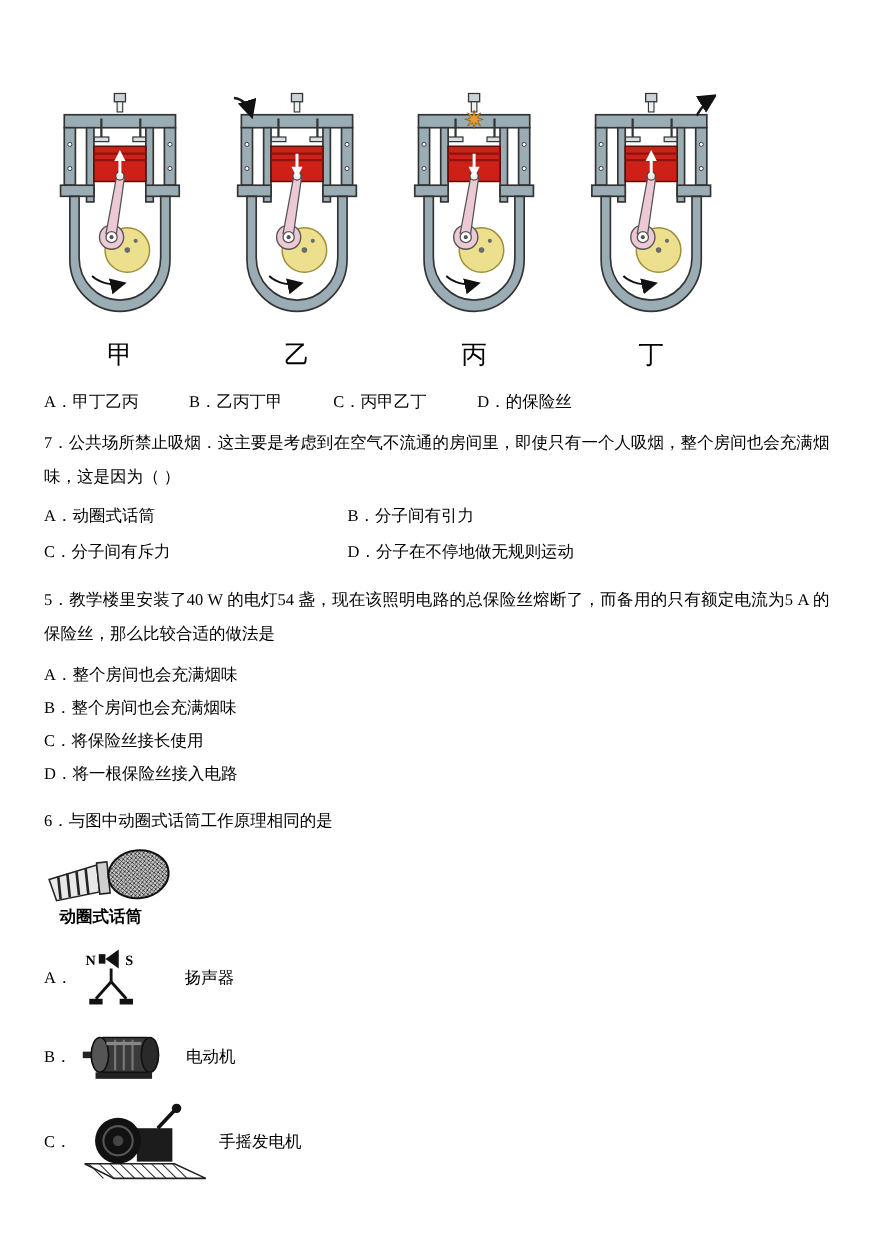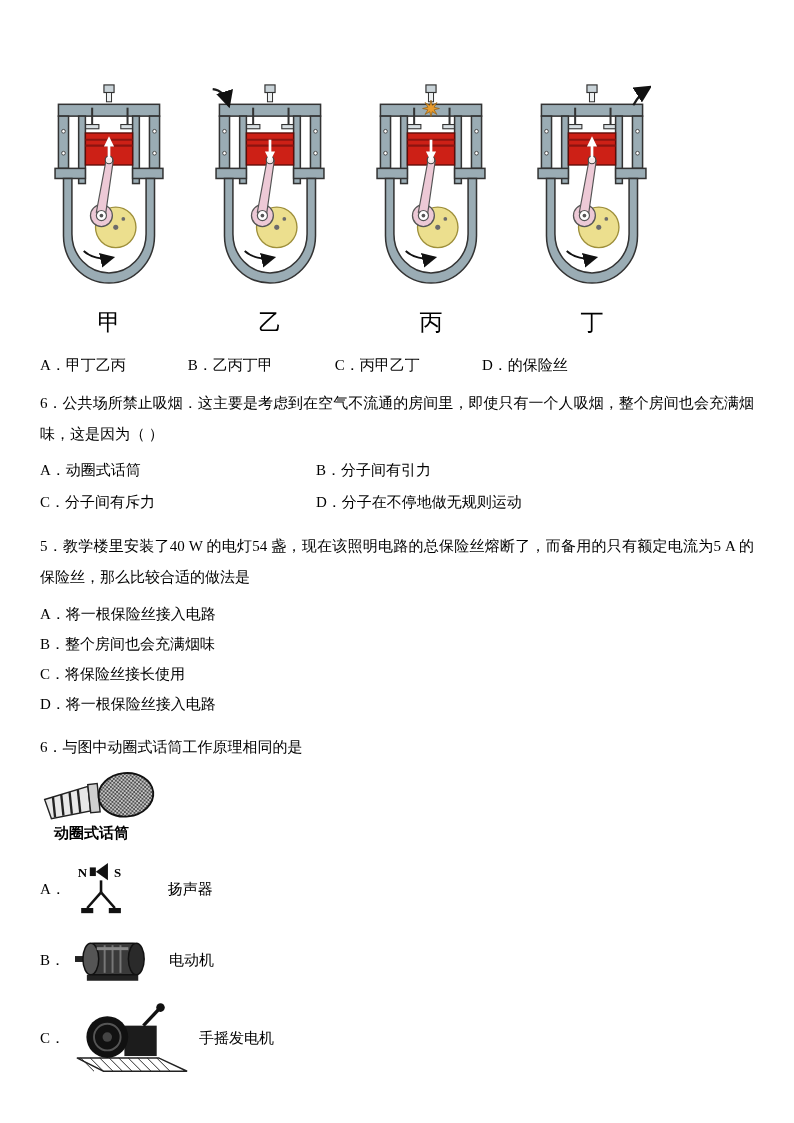--- a/index.html
+++ b/index.html
@@ -10,21 +10,21 @@
     color:#000;
   }
   .page { width:794px; height:1123px; padding:84px 40px 0 40px; overflow:hidden; }
 
   
   .engine-row { display:flex; gap:43px; margin-left:10px; }
   .engine { width:118px; height:221px; }
   .engine-labels { display:flex; gap:43px; margin-left:10px; margin-top:2px; }
   .engine-labels span { width:118px; text-align:center; font-size:23px; }
 
-  .opts-inline { display:flex; gap:62px; font-size:15px; margin-top:18px; }
+  .opts-inline { display:flex; gap:46px; font-size:15px; margin-top:18px; }
 
   .stem { font-size:15px; line-height:31px; text-align:justify; margin-top:13px; }
 
   .opts-2col { display:grid; grid-template-columns:276px 1fr; font-size:15px; margin-top:4px; }
   .opts-2col span { line-height:32px; }
 
   .opts-list { margin-top:6px; }
   .opts-list p { font-size:15px; line-height:30px; }
 
   .mic-wrap { margin-top:8px; margin-left:0; }
@@ -123,33 +123,33 @@
     </div>
     <div class="opts-inline">
       <span>A．甲丁乙丙</span>
       <span>B．乙丙丁甲</span>
       <span>C．丙甲乙丁</span>
       <span>D．的保险丝</span>
     </div>
   </section>
 
   <section>
-    <p class="stem">6．公共场所禁止吸烟．这主要是考虑到在空气不流通的房间里，即使只有一个人吸烟，整个房间也会充满烟味，这是因为（ ）</p>
+    <p class="stem">7．公共场所禁止吸烟．这主要是考虑到在空气不流通的房间里，即使只有一个人吸烟，整个房间也会充满烟味，这是因为（ ）</p>
     <div class="opts-2col">
       <span>A．动圈式话筒</span>
       <span>B．分子间有引力</span>
       <span>C．分子间有斥力</span>
       <span>D．分子在不停地做无规则运动</span>
     </div>
   </section>
 
   <section>
     <p class="stem">5．教学楼里安装了40 W 的电灯54 盏，现在该照明电路的总保险丝熔断了，而备用的只有额定电流为5 A 的保险丝，那么比较合适的做法是</p>
     <div class="opts-list">
-      <p>A．将一根保险丝接入电路</p>
+      <p>A．整个房间也会充满烟味</p>
       <p>B．整个房间也会充满烟味</p>
       <p>C．将保险丝接长使用</p>
       <p>D．将一根保险丝接入电路</p>
     </div>
   </section>
 
   <section>
     <p class="stem">6．与图中动圈式话筒工作原理相同的是</p>
 
     <div class="mic-wrap">

